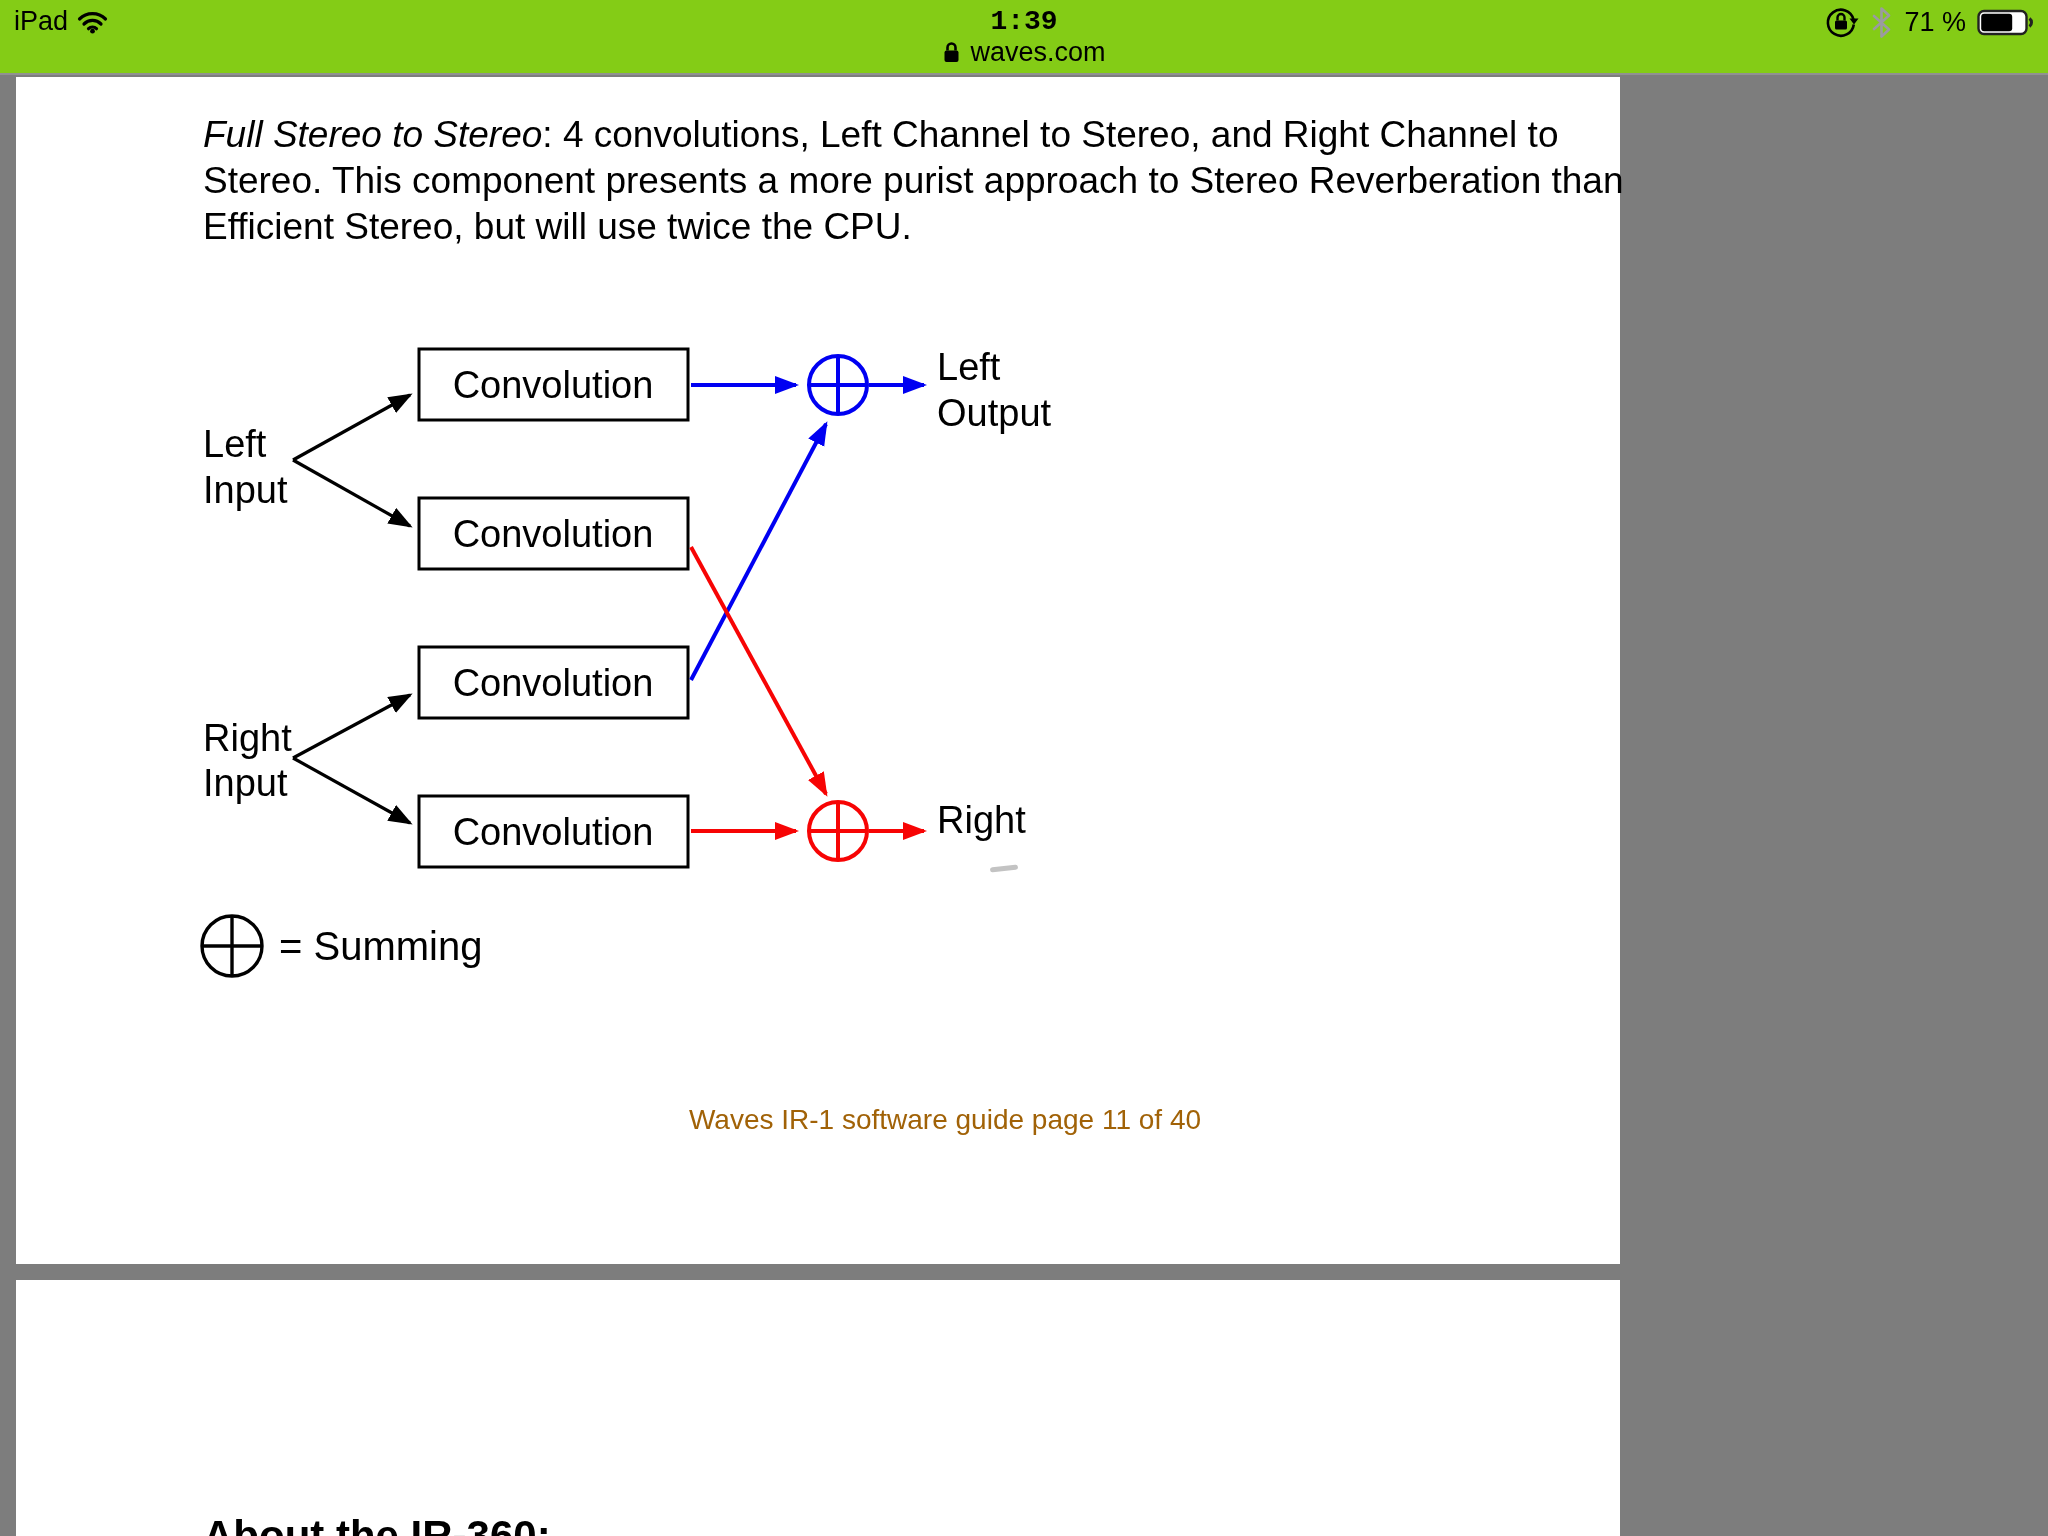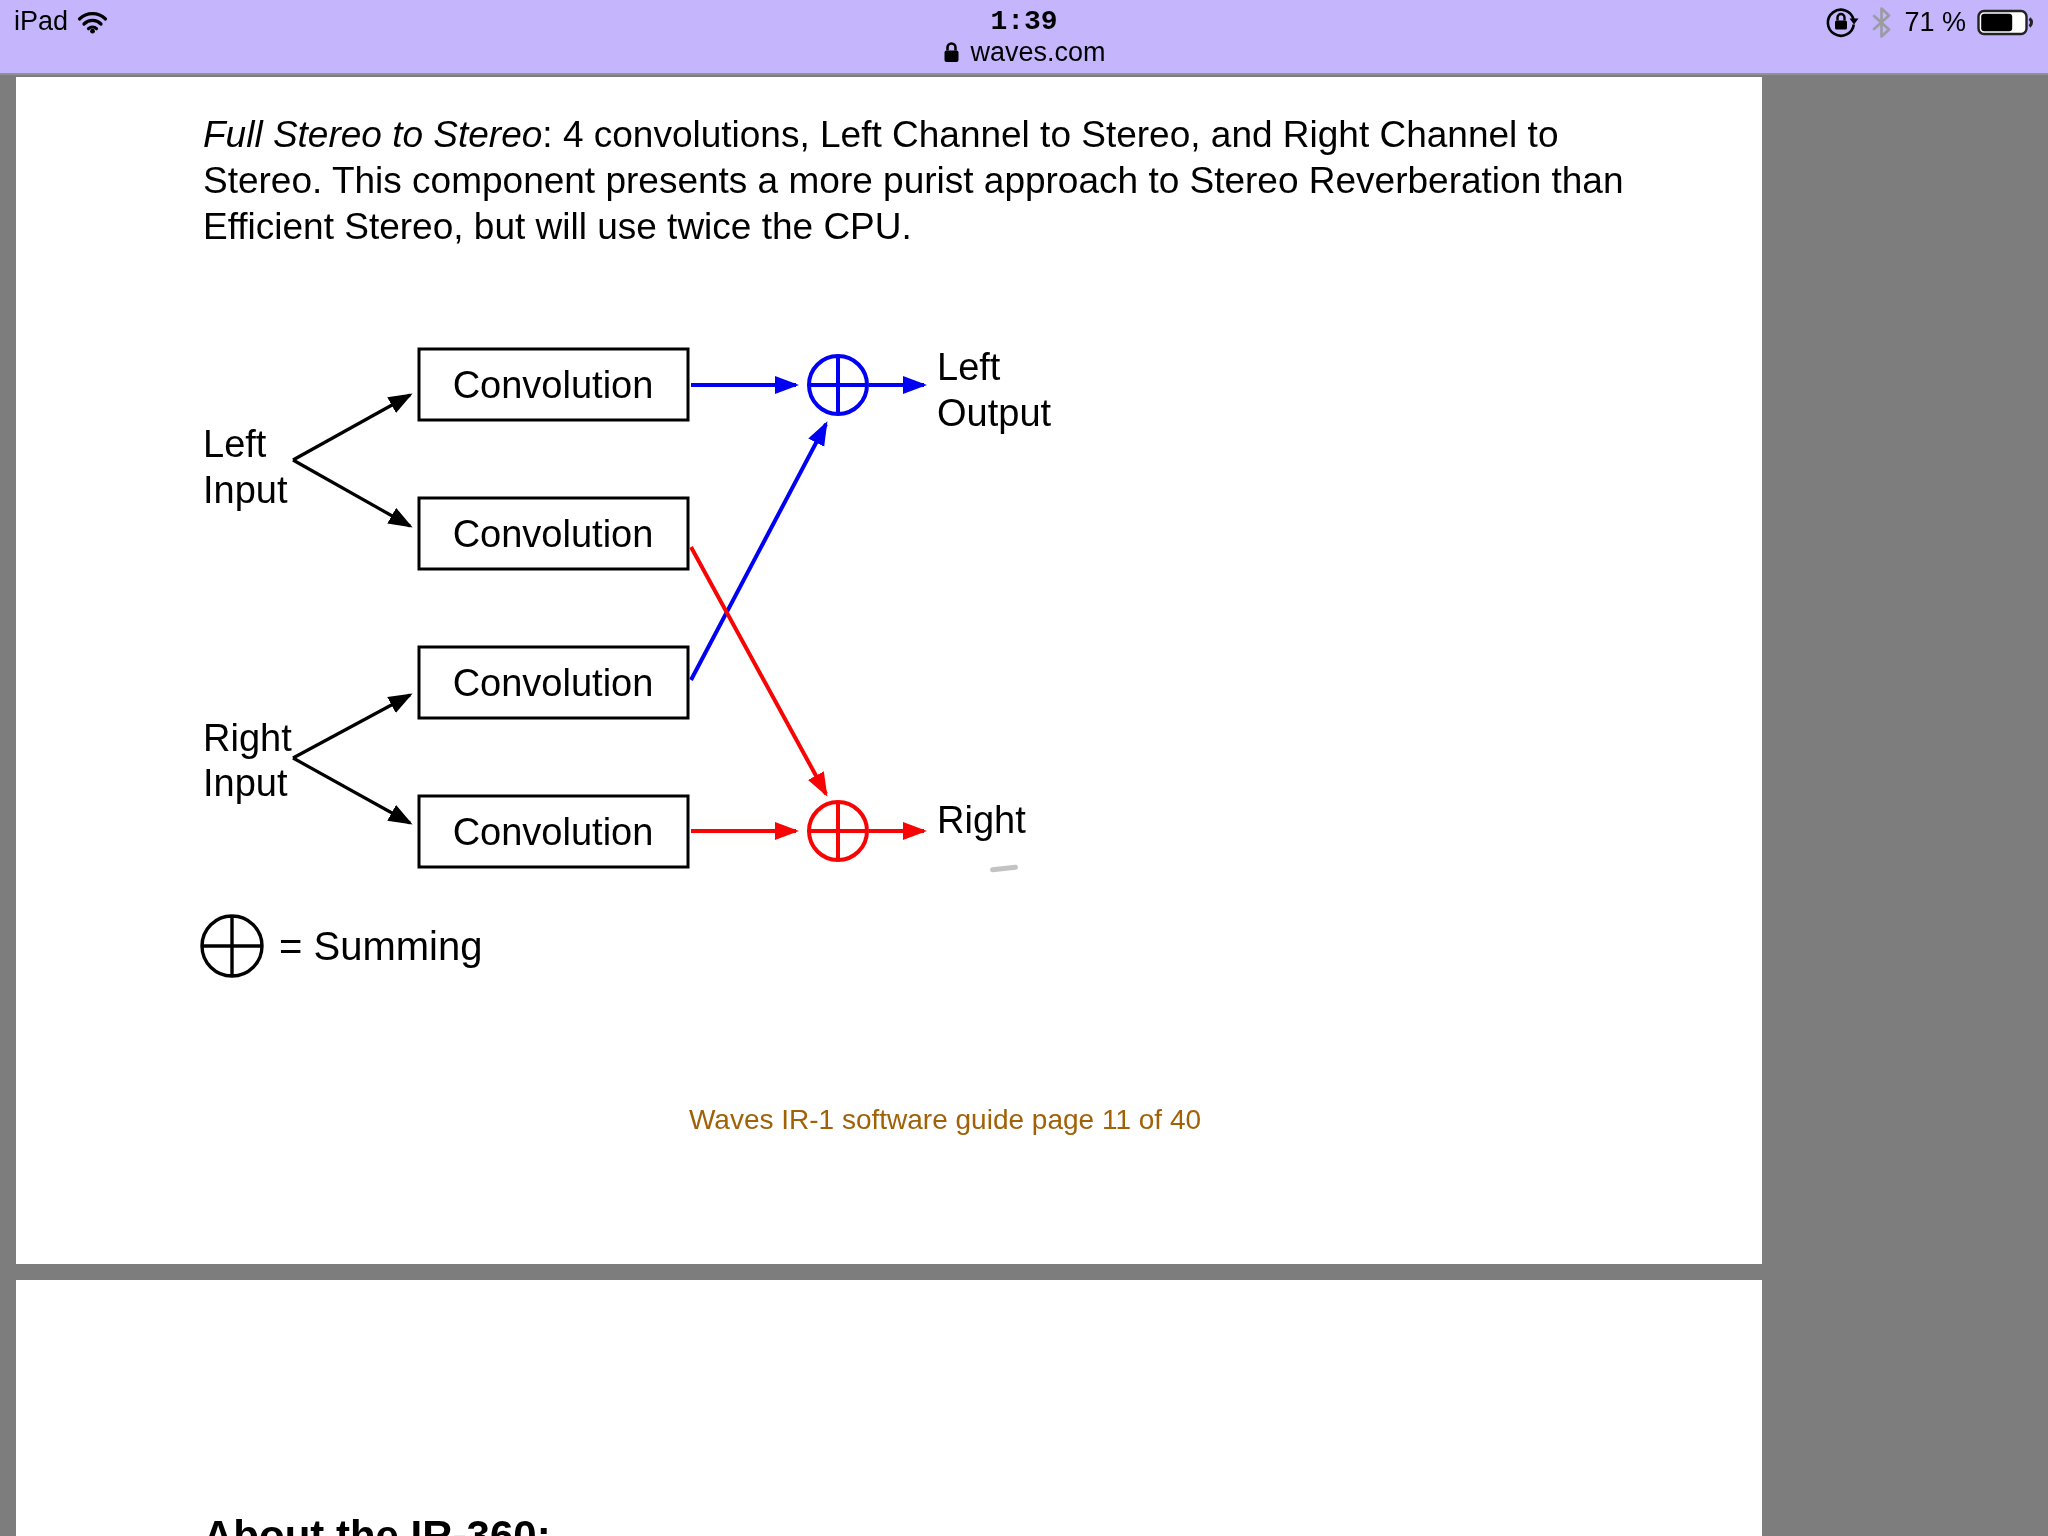--- a/index.html
+++ b/index.html
@@ -2,33 +2,33 @@
 <html><head>
 <meta charset="utf-8">
 <style>
   * { margin:0; padding:0; box-sizing:border-box; }
   html,body { width:2048px; height:1536px; overflow:hidden; background:#7d7d7d;
               font-family:"Liberation Sans", sans-serif; }
   #stage { position:relative; width:2048px; height:1536px; }
 
   
   #chrome { position:absolute; left:0; top:0; width:2048px; height:75px;
-            background:#c4b5fd; border-bottom:2px solid #919191; z-index:5; }
+            background:#84cc16; border-bottom:2px solid #919191; z-index:5; }
   #status-left { position:absolute; left:14px; top:6px; display:flex; align-items:center; gap:9px; }
   .status-text { font-size:27px; color:#000; }
   #status-time { position:absolute; left:0; top:6px; width:100%; text-align:center;
                  font-size:28px; font-weight:600; color:#000;font-family:Liberation Mono, monospace; }
   #status-right { position:absolute; right:14px; top:5px; display:flex; align-items:center; gap:11px; }
   #url-row { position:absolute; left:0; top:37px; width:100%; display:flex;
              justify-content:center; align-items:center; gap:9px; }
   #site-label { font-size:27px; color:#000; }
 
   
   #content { position:absolute; left:0; top:77px; width:2048px; height:1459px; background:#7d7d7d; }
-  .pdf-page { position:absolute; left:16px; width:1746px; background:#ffffff; }
+  .pdf-page { position:absolute; left:16px; width:1604px; background:#ffffff; }
   #page-1 { top:0; height:1187px; }
   #page-2 { top:1203px; height:256px; overflow:hidden; }
 
   #paragraph { position:absolute; left:187px; top:35px; font-size:37px; line-height:46px; color:#000; }
   #paragraph .pline { display:block; white-space:nowrap; }
   .italic { font-style:italic; }
 
   #caption { position:absolute; left:0px; top:1027px; width:1858px; text-align:center;
              font-size:28px; color:#a16207; }
 

